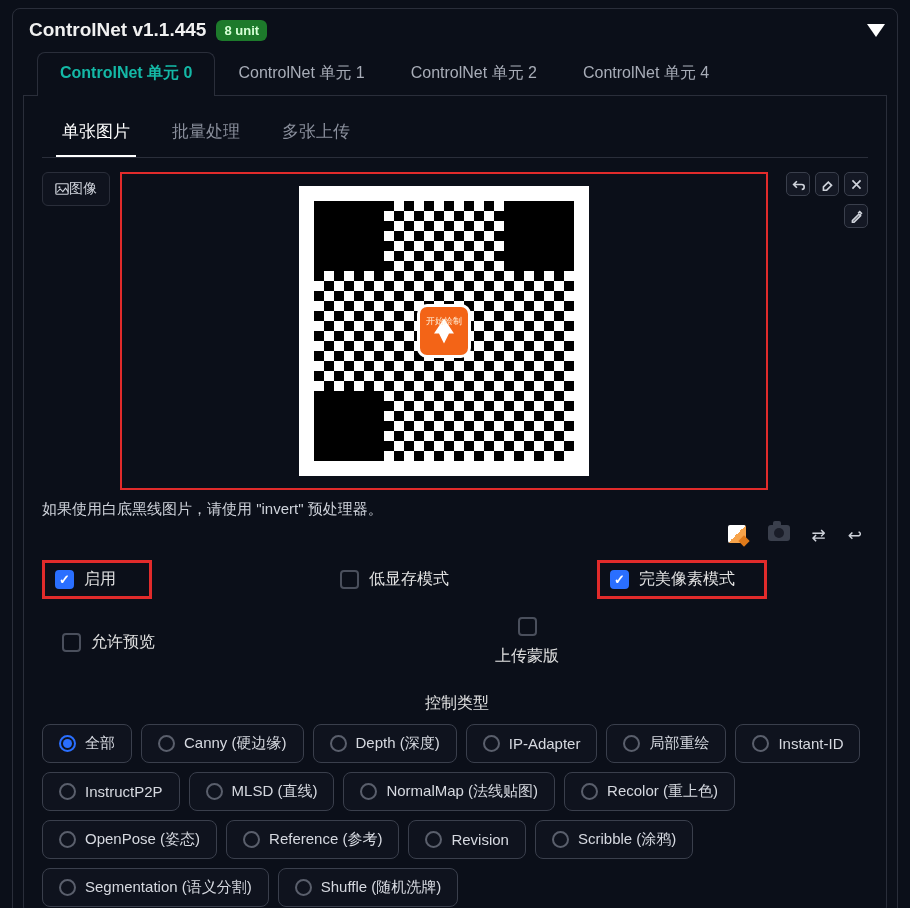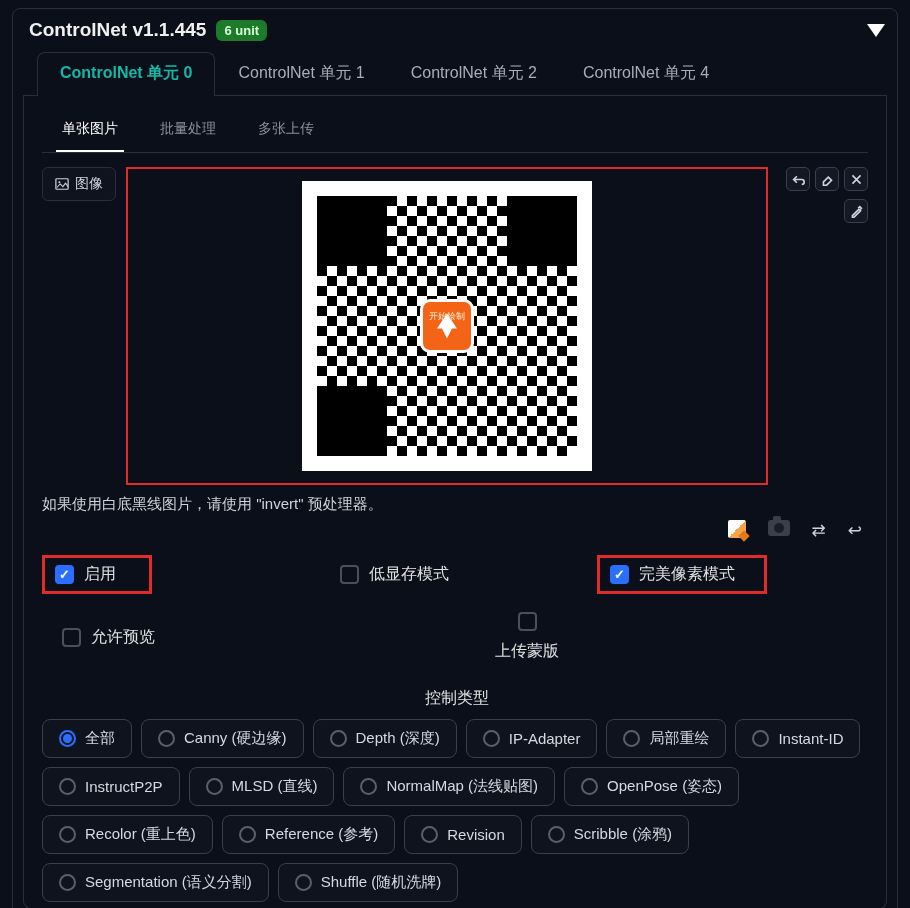--- a/index.html
+++ b/index.html
@@ -61,29 +61,29 @@
 }
 .inner-panel {
   border: 1px solid #2a2e3a;
   border-top: none;
   border-radius: 0 0 8px 8px;
   padding: 14px 18px 6px 18px;
 }
 .subtabs { display: flex; gap: 30px; border-bottom: 1px solid #2a2e3a; padding-left: 14px; }
 .subtab {
   padding: 10px 6px 12px 6px;
-  font-size: 14px;
+  font-size: 17px;
   color: #8a8f9c;
   cursor: pointer;
   border-bottom: 2px solid transparent;
 }
 .subtab.active { color: #fff; border-bottom-color: #fff; font-weight: 500; }
 .image-row { display: flex; gap: 10px; margin-top: 14px; align-items: flex-start; }
 .img-label-chip {
-  display: flex; align-items: center; gap: 6px;
+  display: flex; align-items: center; 
   border: 1px solid #2a2e3a;
   border-radius: 6px;
   padding: 7px 12px;
   font-size: 14px;
   color: #cfd3db;
   background: #0f131e;
 }
 .img-label-chip svg { width: 14px; height: 14px; fill: #cfd3db; }
 .qr-wrap {
   border: 2px solid #e12b2b;
@@ -188,21 +188,21 @@
 .swap-icon { font-size:17px; color:#cfd3db; }
 .return-icon { font-size:17px; color:#cfd3db; }
 </style>
 </head>
 <body>
 
 <div class="panel">
   <div class="header-row">
     <div class="header-left">
       <span class="title">ControlNet v1.1.445</span>
-      <span class="badge">6 unit</span>
+      <span class="badge">8 unit</span>
     </div>
     <div class="caret-down"></div>
   </div>
 
   <div class="tabs">
     <div class="tab active">ControlNet 单元 0</div>
     <div class="tab">ControlNet 单元 1</div>
     <div class="tab">ControlNet 单元 2</div>
     <div class="tab">ControlNet 单元 4</div>
   </div>
@@ -332,25 +332,25 @@
         <div class="ctrl-pill">
           <div class="radio"></div>
           <span>MLSD (直线)</span>
         </div>
         <div class="ctrl-pill">
           <div class="radio"></div>
           <span>NormalMap (法线贴图)</span>
         </div>
         <div class="ctrl-pill">
           <div class="radio"></div>
+          <span>Recolor (重上色)</span>
+        </div>
+        <div class="ctrl-pill">
+          <div class="radio"></div>
           <span>OpenPose (姿态)</span>
-        </div>
-        <div class="ctrl-pill">
-          <div class="radio"></div>
-          <span>Recolor (重上色)</span>
         </div>
         <div class="ctrl-pill">
           <div class="radio"></div>
           <span>Reference (参考)</span>
         </div>
         <div class="ctrl-pill">
           <div class="radio"></div>
           <span>Revision</span>
         </div>
         <div class="ctrl-pill">

